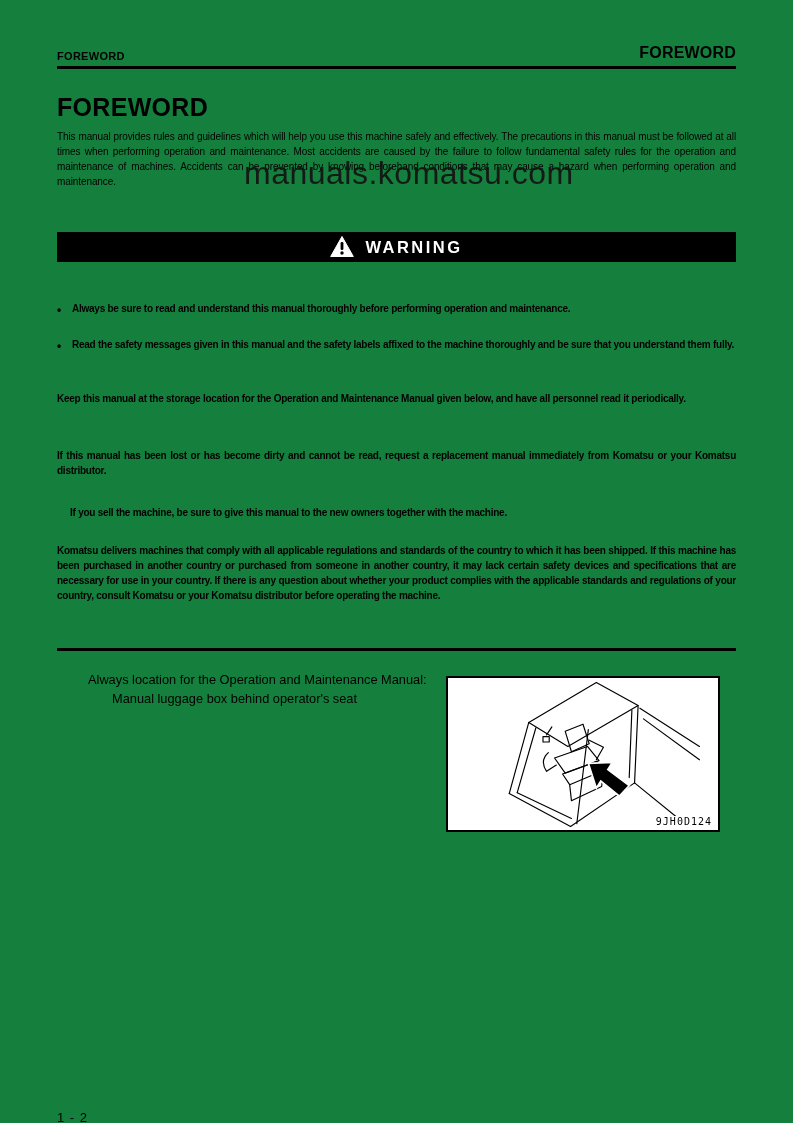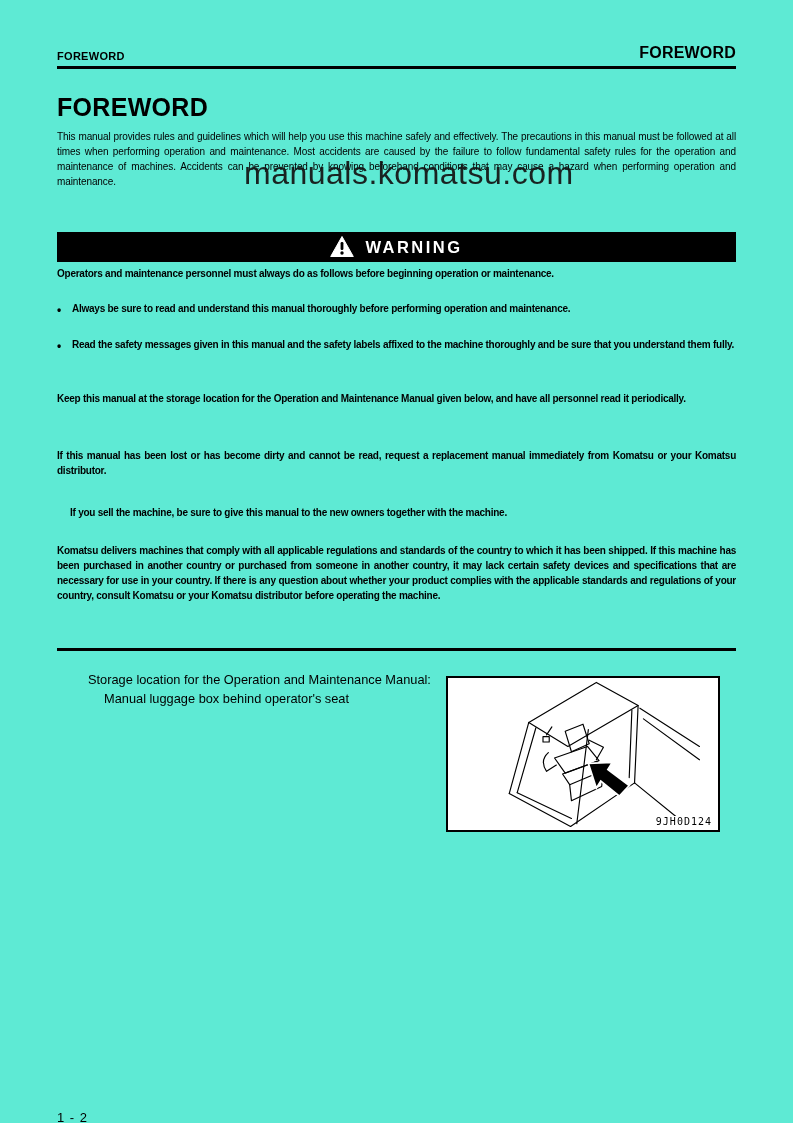--- a/index.html
+++ b/index.html
@@ -1,18 +1,18 @@
 <!DOCTYPE html>
 <html><head>
 <meta charset="utf-8">
 <style>
   html,body{margin:0;padding:0;background:#ffffff;}
   body{width:793px;height:1123px;position:relative;overflow:hidden;
        font-family:"Liberation Sans",sans-serif;color:#000;}
-  .page{position:absolute;inset:0;background:#5eead4;}
+  .page{position:absolute;inset:0;background:#15803d;}
 
   
   .header{position:absolute;left:57px;right:57px;top:40px;height:22px;
           border-bottom:3px solid #000;display:flex;justify-content:space-between;align-items:flex-end;padding-bottom:4px;}
   .header-left{font-size:11px;font-weight:bold;letter-spacing:0.3px;}
   .header-right{font-size:16px;font-weight:bold;letter-spacing:0.2px;}
 
   
   .doc-title{position:absolute;left:57px;top:93px;font-size:25px;font-weight:bold;letter-spacing:0.3px;margin:0;}
   .intro{position:absolute;left:57px;top:129px;width:679px;font-size:12.8px;line-height:19px;
@@ -39,21 +39,21 @@
   .bullet-text{flex:1;}
 
   .para-a{position:absolute;left:57px;top:391px;width:679px;}
   .para-b{position:absolute;left:57px;top:448px;width:679px;}
   .para-c{position:absolute;left:70px;top:505px;width:679px;}
   .para-d{position:absolute;left:57px;top:543px;width:679px;}
 
   .divider{position:absolute;left:57px;right:57px;top:648px;height:3px;background:#000;}
 
   .storage{position:absolute;left:88px;top:670px;font-size:12.8px;line-height:19px;}
-  .storage-line2{margin-left:16px;}
+  .storage-line2{margin-left:24px;}
 
   
   .figure-box{position:absolute;left:446px;top:676px;width:274px;height:156px;
               border:2px solid #000;box-sizing:border-box;background:#fff;}
   .figure-box svg{position:absolute;inset:0;width:100%;height:100%;}
   .figure-code{position:absolute;right:6px;bottom:3px;font-family:"DejaVu Sans Mono",monospace;
                font-size:10px;letter-spacing:1px;background:#fff;padding-left:3px;}
 
   .page-number{position:absolute;left:57px;top:1110px;font-size:13px;letter-spacing:1px;}
 </style>
@@ -75,42 +75,41 @@
 
   <div class="warning-banner">
     <svg class="warning-icon" viewBox="0 0 24 22" aria-hidden="true">
       <path d="M12 0.5 L23.3 20.5 L0.7 20.5 Z" fill="#ffffff" stroke="#ffffff" stroke-width="1" stroke-linejoin="round"></path>
       <rect x="10.6" y="6" width="2.8" height="8" rx="1.2" fill="#000000"></rect>
       <circle cx="12" cy="17" r="1.7" fill="#000000"></circle>
     </svg>
     <span class="warning-label">WARNING</span>
   </div>
 
-  <p class="warning-lead bodytxt bold-text">Operators and maintenance personnel must always do as follows before beginning operation or maintenance.</p>
 
   <div class="bullets">
     <div class="bullet-item">
       <span class="bullet-dot bold-text">•</span>
       <span class="bullet-text bodytxt bold-text">Always be sure to read and understand this manual thoroughly before performing operation and maintenance.</span>
     </div>
     <div class="bullet-item">
       <span class="bullet-dot bold-text">•</span>
       <span class="bullet-text bodytxt bold-text">Read the safety messages given in this manual and the safety labels affixed to the machine thoroughly and be sure that you understand them fully.</span>
     </div>
   </div>
 
   <p class="para-a bodytxt bold-text">Keep this manual at the storage location for the Operation and Maintenance Manual given below, and have all personnel read it periodically.</p>
   <p class="para-b bodytxt bold-text">If this manual has been lost or has become dirty and cannot be read, request a replacement manual immediately from Komatsu or your Komatsu distributor.</p>
   <p class="para-c bodytxt bold-text">If you sell the machine, be sure to give this manual to the new owners together with the machine.</p>
   <p class="para-d bodytxt bold-text">Komatsu delivers machines that comply with all applicable regulations and standards of the country to which it has been shipped. If this machine has been purchased in another country or purchased from someone in another country, it may lack certain safety devices and specifications that are necessary for use in your country. If there is any question about whether your product complies with the applicable standards and regulations of your country, consult Komatsu or your Komatsu distributor before operating the machine.</p>
 
   <div class="divider"></div>
 
   <div class="storage">
-    <div>Storage location for the Operation and Maintenance Manual:</div>
+    <div>Always location for the Operation and Maintenance Manual:</div>
     <div class="storage-line2">Manual luggage box behind operator's seat</div>
   </div>
 
   <div class="figure-box">
     <svg viewBox="0 0 270 171" aria-hidden="true">
       <g fill="none" stroke="#000" stroke-width="1.3" stroke-linejoin="round" stroke-linecap="round">
 
         <path d="M74,50 L150,5 L197,31 L118,77 Z"></path>
 
         <path d="M74,50 L52,130"></path>

